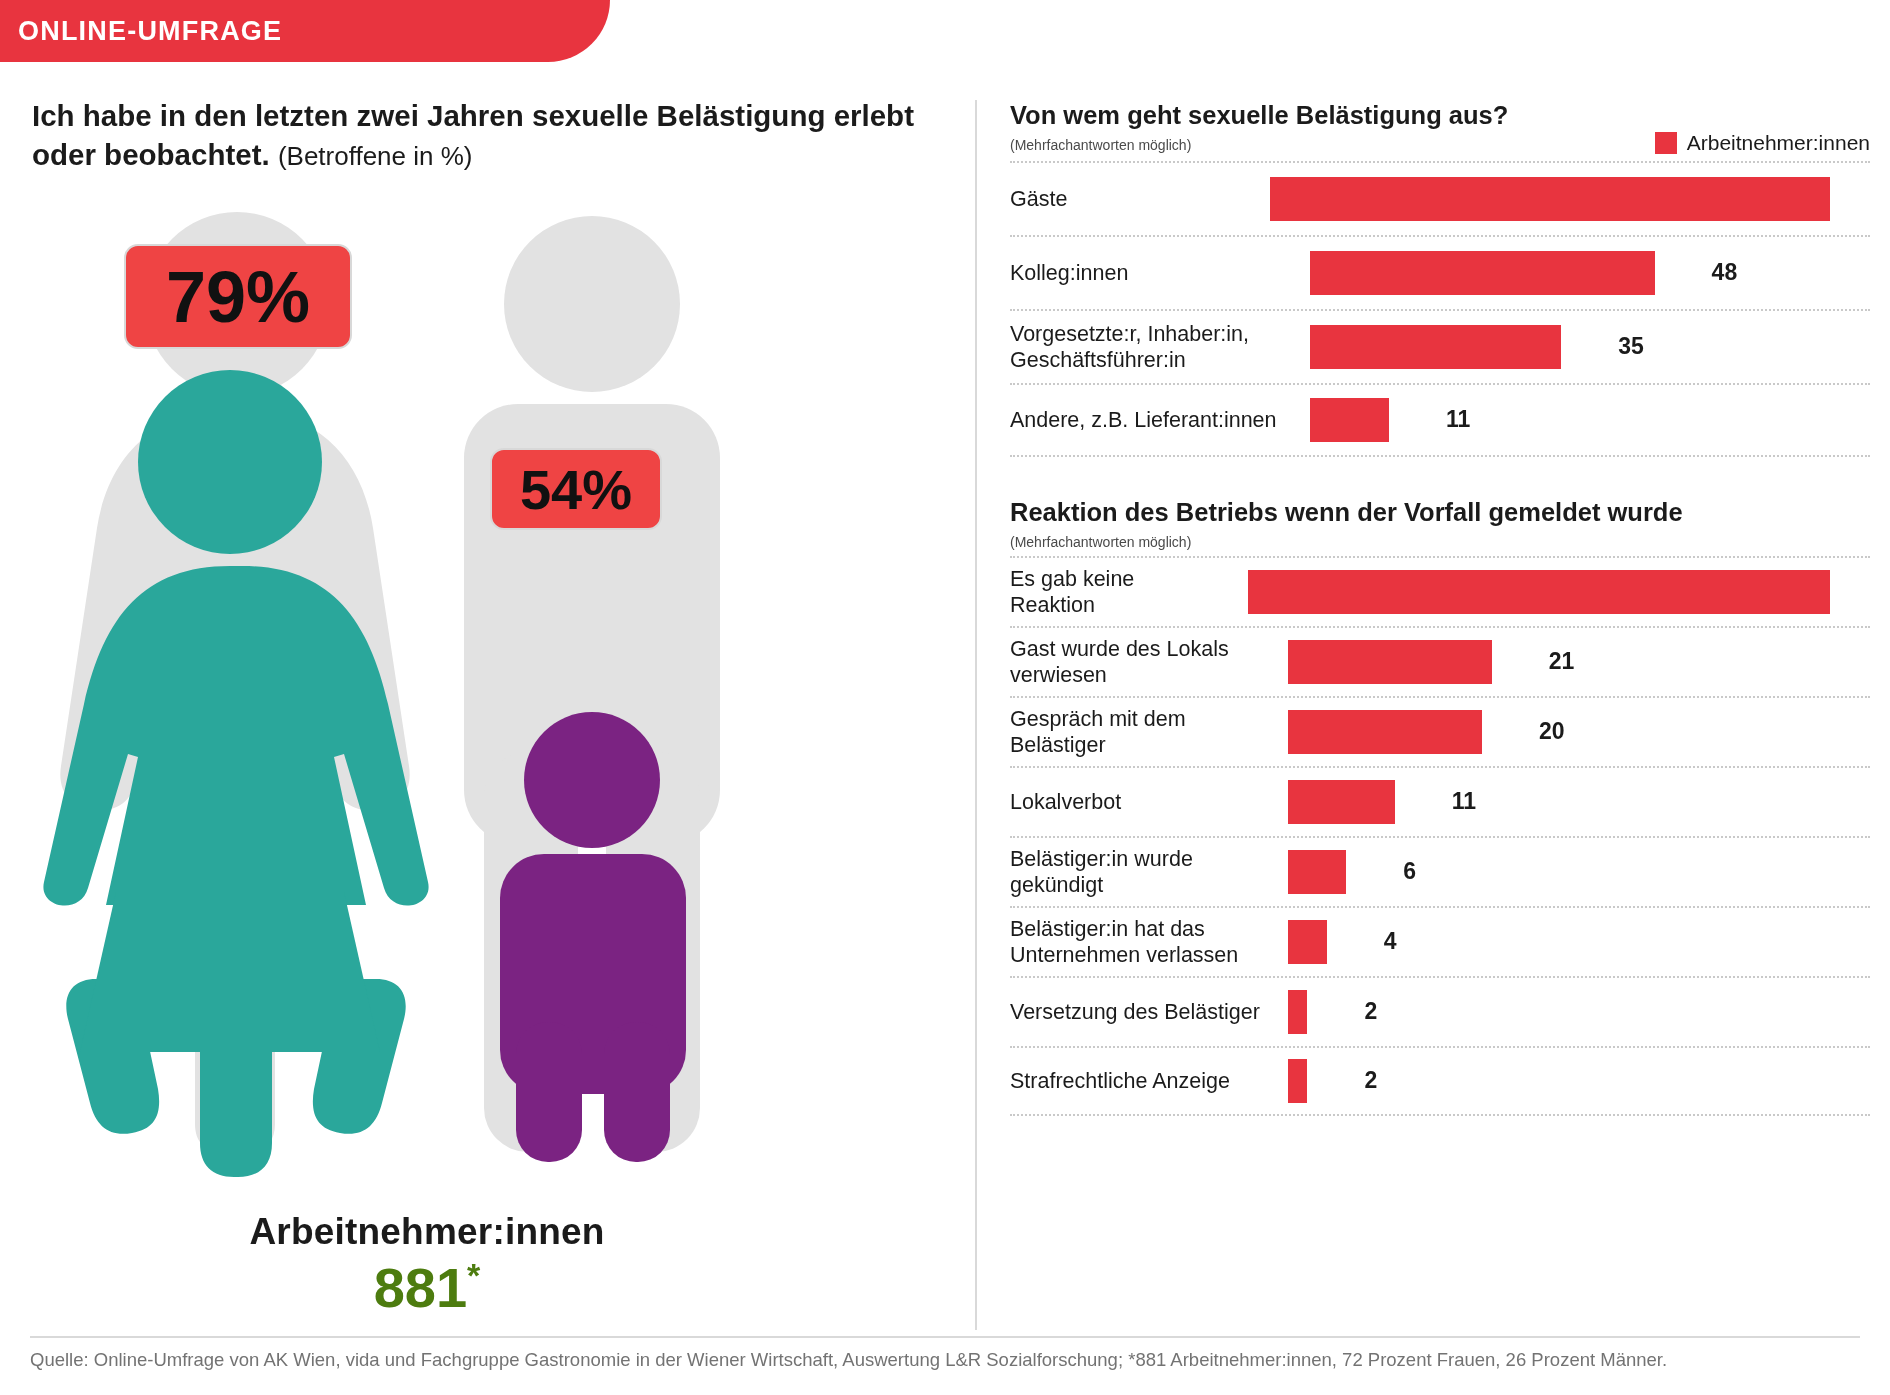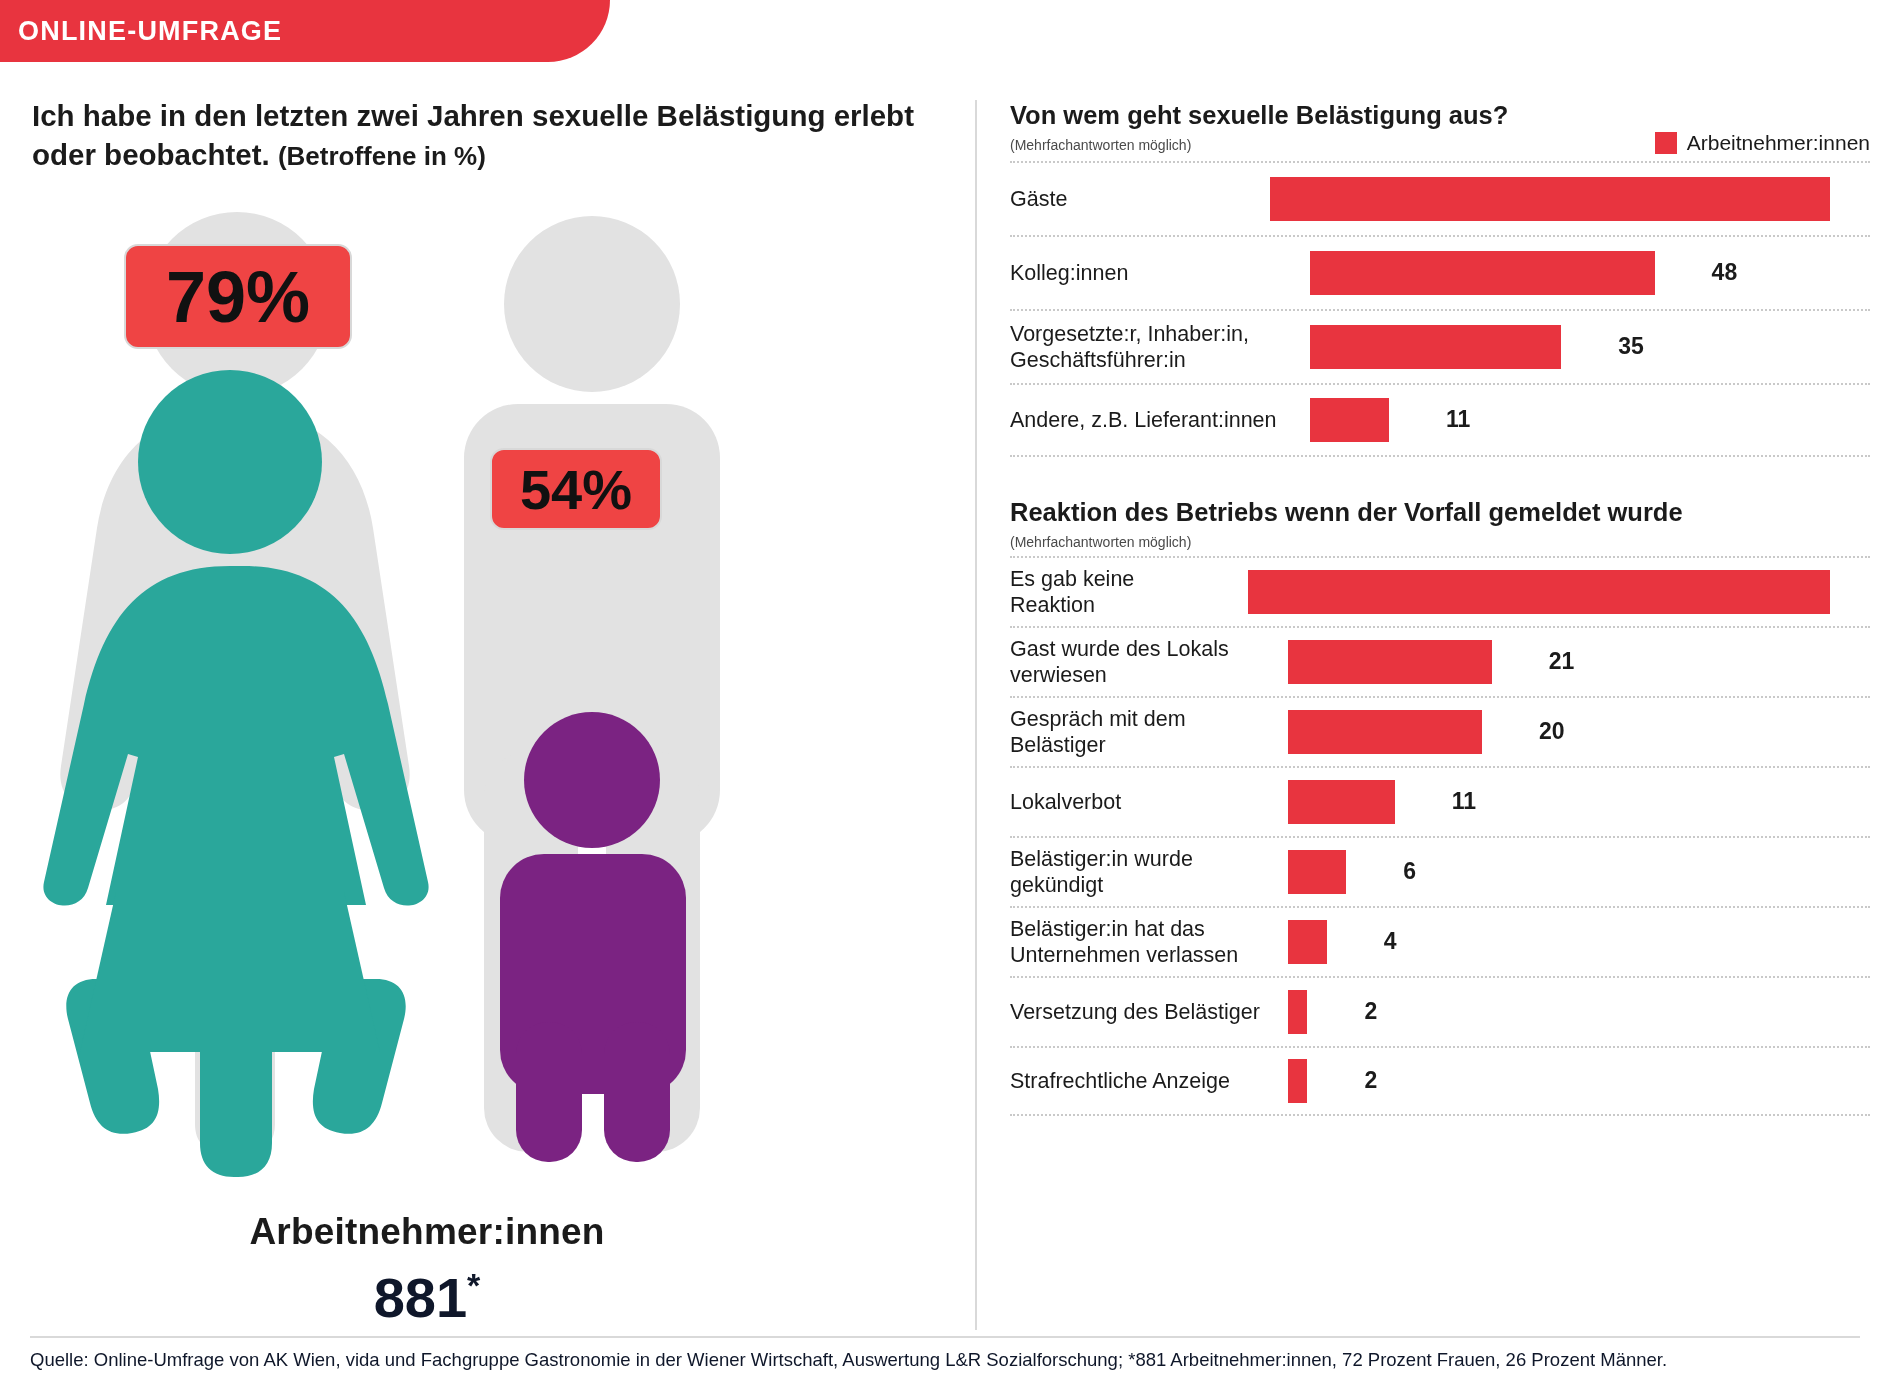--- a/index.html
+++ b/index.html
@@ -34,21 +34,21 @@
     width: 930px; height: 1250px;
   }
   .left-title {
     font-size: 29.5px;
     font-weight: bold;
     color: #1b1b1b;
     line-height: 1.33;
     max-width: 900px;
   }
   .left-title .sub {
-    font-weight: bold;
+    font-weight: normal;
     font-size: 26px;
   }
 
   .figures {
     position: relative;
     width: 930px;
     height: 1000px;
     margin-top: 18px;
   }
   .fig-svg { position: absolute; top: 0; left: 0; }
@@ -81,22 +81,22 @@
   }
   .left-footer .emp-label {
     font-size: 37px;
     font-weight: bold;
     color: #1b1b1b;
     letter-spacing: 0.2px;
   }
   .left-footer .emp-count {
     font-size: 56px;
     font-weight: bold;
-    color: #0f172a;
-    margin-top: 12px;
+    color: #4d7c0f;
+    margin-top: 2px;
   }
   .left-footer .emp-count sup {
     font-size: 34px;
     vertical-align: super;
   }
 
   
   .v-divider {
     position: absolute;
     left: 975px; top: 100px;
@@ -183,21 +183,21 @@
     position: absolute;
     left: 30px; top: 1336px;
     width: 1830px; height: 2px;
     background: #d9d9d9;
   }
   .source {
     position: absolute;
     left: 30px; top: 1349px;
     width: 1840px;
     font-size: 18.5px;
-    color: #0f172a;
+    color: #737373;
   }
 </style>
 </head>
 <body>
 
 <div class="page">
 
   <div class="banner">
     <span class="banner-label">ONLINE-UMFRAGE</span>
   </div>

